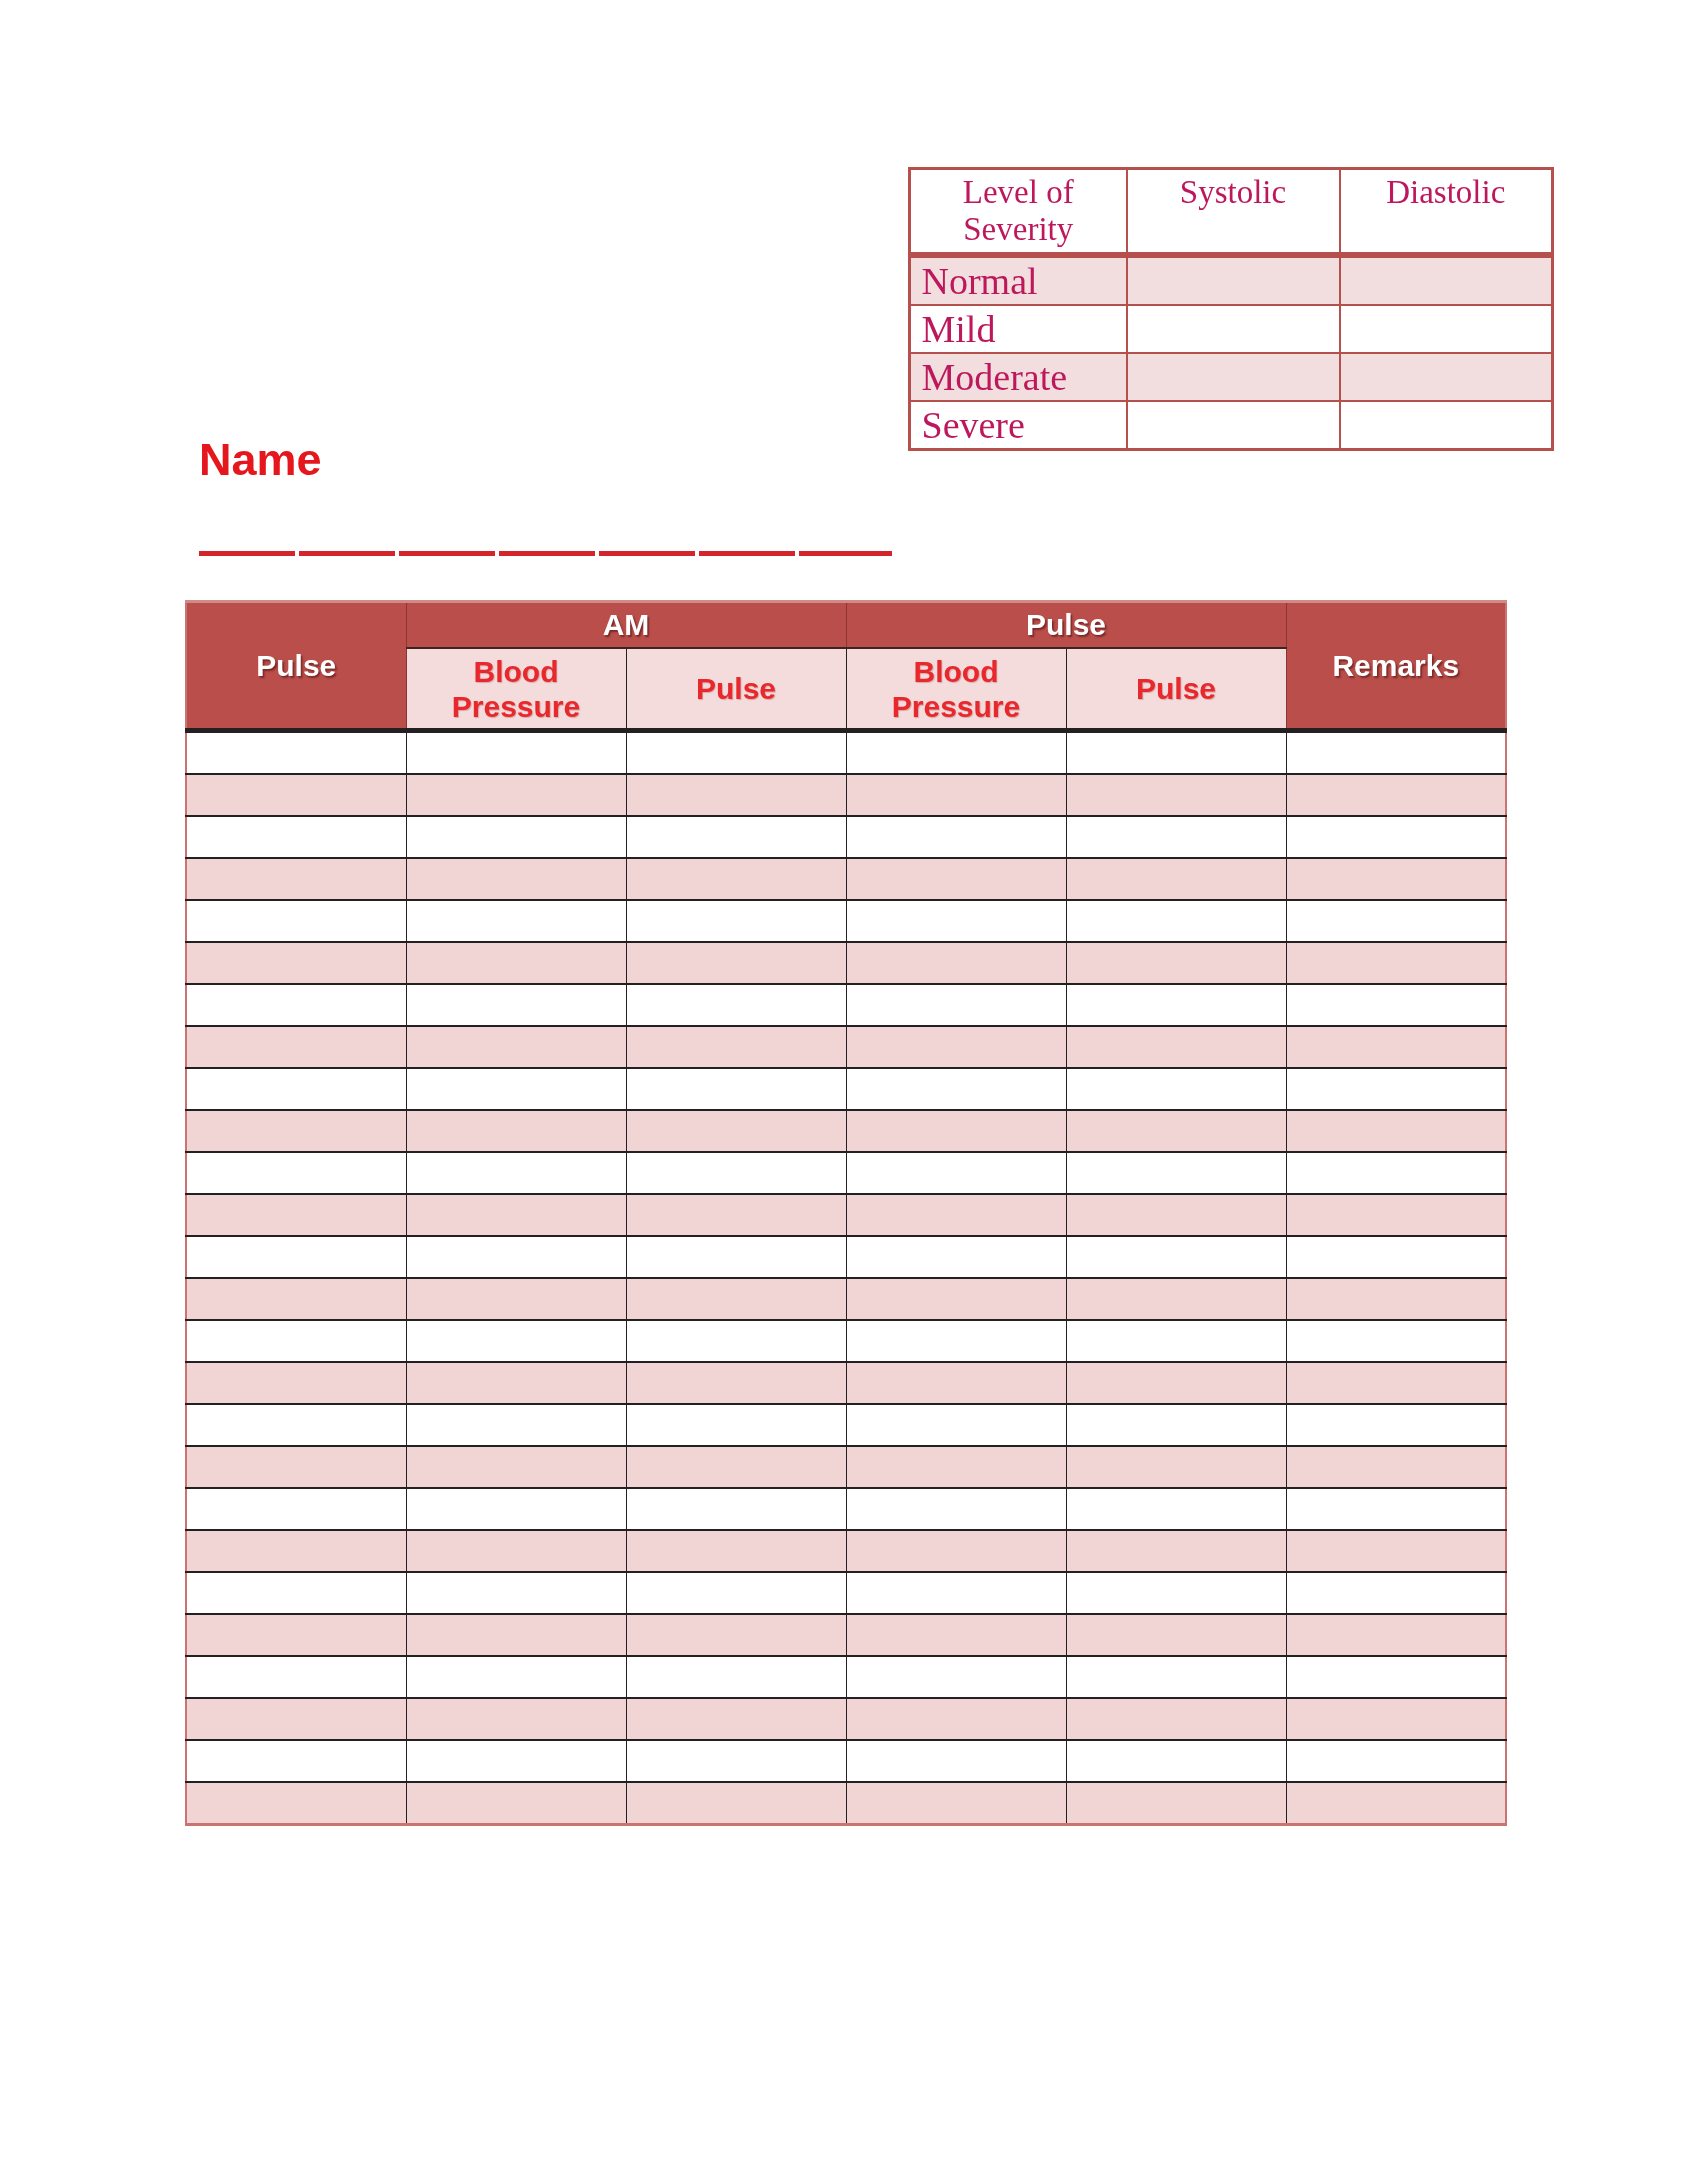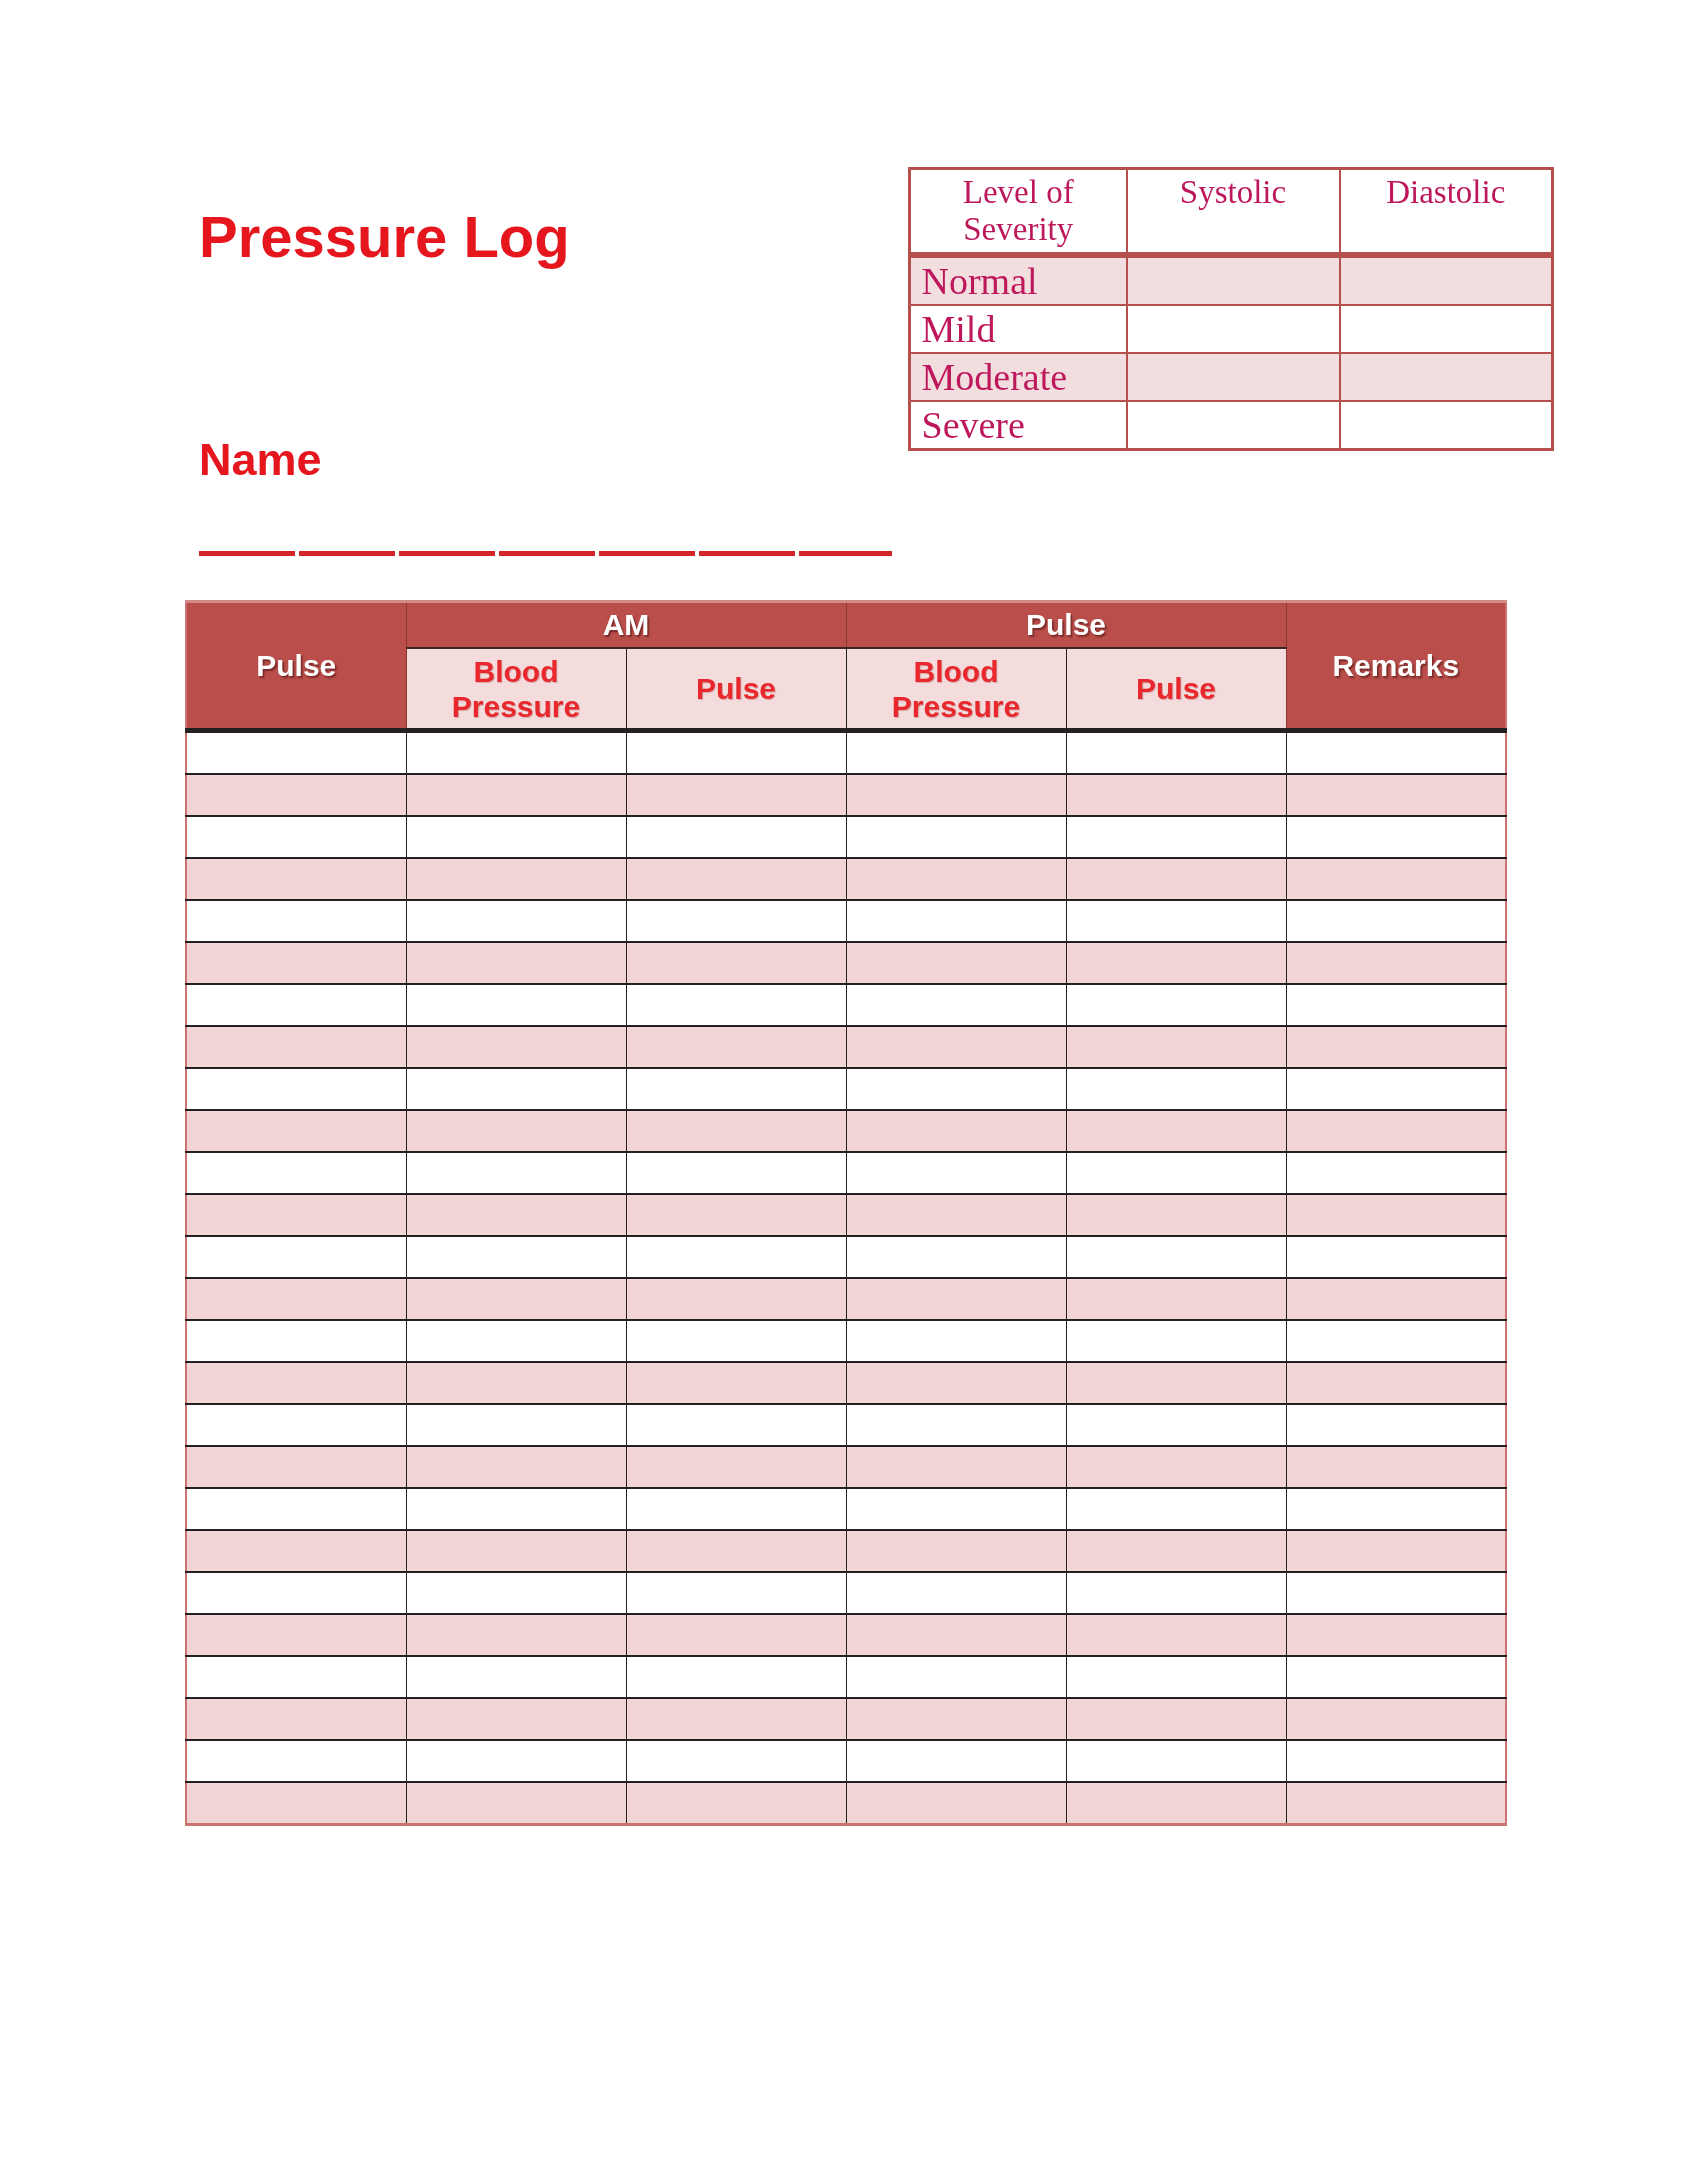--- a/index.html
+++ b/index.html
@@ -81,21 +81,20 @@
     border-left: 1.7px solid #242021; border-right: 1.7px solid #242021;
     background: #ffffff;
   }
   .log-table tbody tr:nth-child(even) td { background: #f1d5d5; }
   .log-table tbody tr:first-child td { border-top: none; }
 </style>
 </head>
 <body>
 
 <div class="doc-title">
-  <div>Pressure Log</div>
 </div>
 
 <table class="severity-table">
   <colgroup>
       <col style="width:217px">
       <col style="width:213px">
       <col style="width:213px">
     </colgroup>
   <thead>
     <tr>

